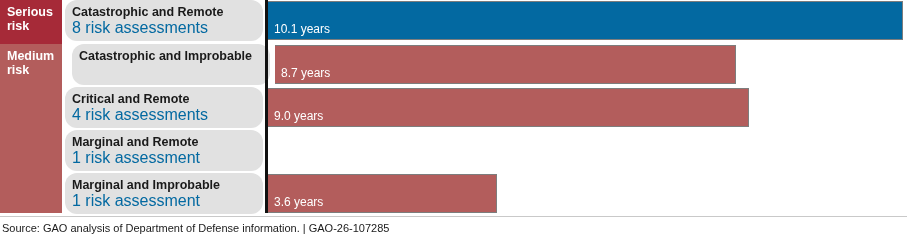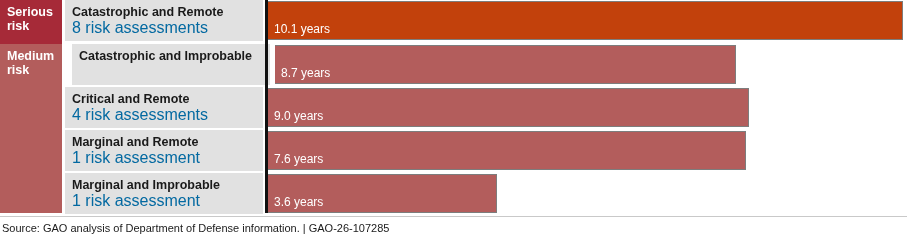--- a/index.html
+++ b/index.html
@@ -66,20 +66,21 @@
 
   .row-label {
     position: absolute;
     left: 65px;
     top: 0;
     width: 198px;
     height: 41px;
     background: #E1E1E1;
     box-sizing: border-box;
     padding: 5px 0 0 7px;
+    border-radius: 12px;
   }
   .row-label .cat {
     font-weight: bold;
     font-size: 12.5px;
     line-height: 15px;
     color: #1a1a1a;
     white-space: nowrap;
   }
   .row-label .sub {
     font-size: 16px;
@@ -102,21 +103,21 @@
     position: absolute;
     left: 268px;
     top: 1px;
     height: 39px;
     background: #B35D5C;
     border: 1px solid #7d7d7d;
     border-left: none;
     box-sizing: border-box;
   }
   .bar.dark {
-    background: #c2410c;
+    background: #0369a1;
   }
   .bar .value {
     position: absolute;
     left: 6px;
     bottom: 3px;
     color: #ffffff;
     font-size: 12px;
     line-height: 14px;
     white-space: nowrap;
   }
@@ -183,23 +184,20 @@
       <div class="bar" style="width:481px;">
         <span class="value">9.0 years</span>
       </div>
     </div>
 
     <div class="row r3">
       <div class="row-label">
         <div class="cat">Marginal and Remote</div>
         <div class="sub">1 risk assessment</div>
       </div>
-      <div class="bar" style="width:478px;">
-        <span class="value">7.6 years</span>
-      </div>
     </div>
 
     <div class="row r4">
       <div class="row-label">
         <div class="cat">Marginal and Improbable</div>
         <div class="sub">1 risk assessment</div>
       </div>
       <div class="bar" style="width:229px;">
         <span class="value">3.6 years</span>
       </div>

